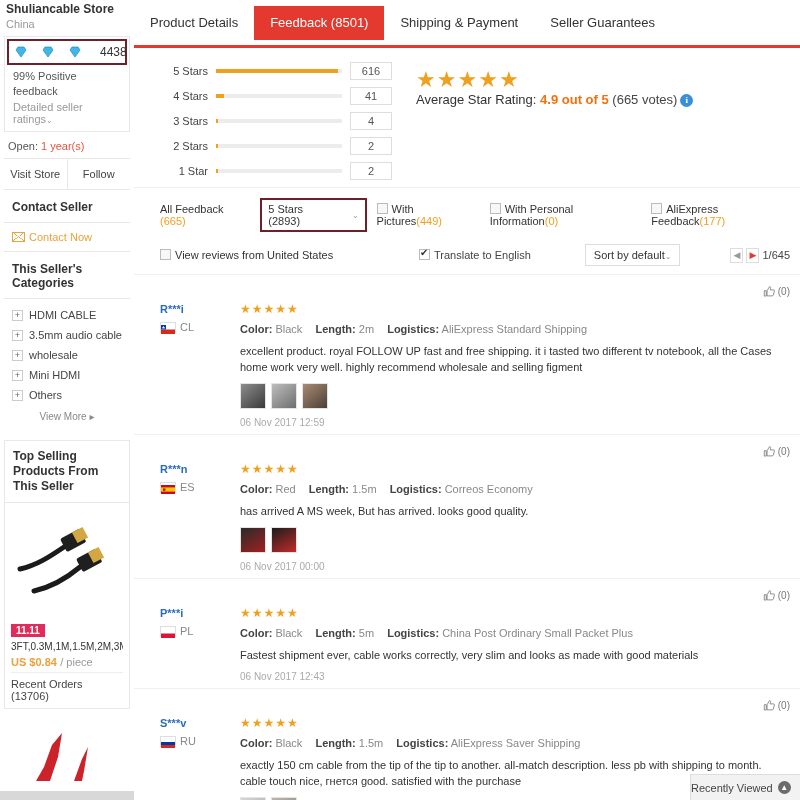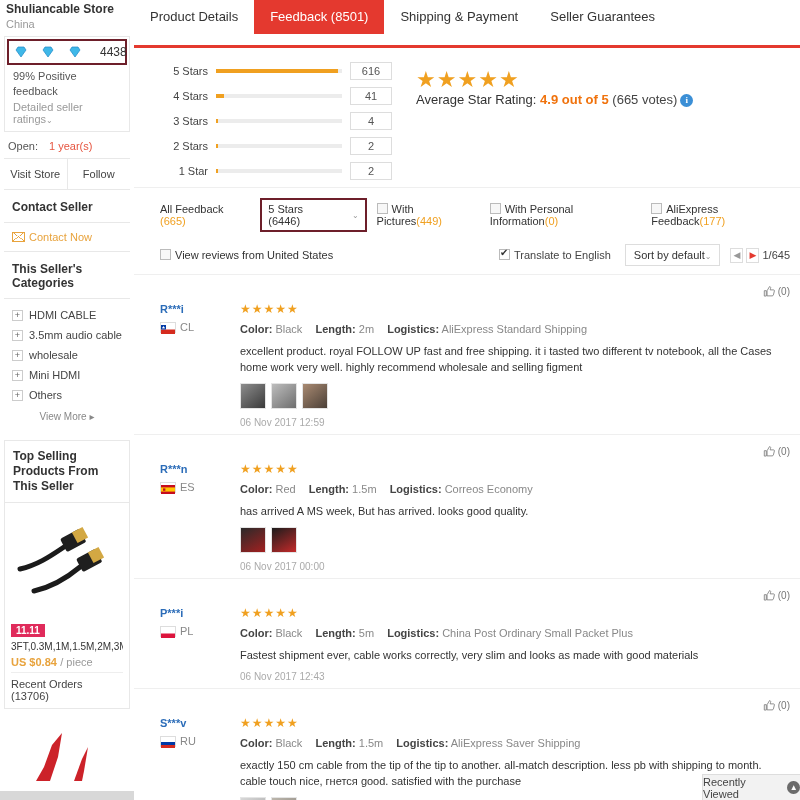--- a/index.html
+++ b/index.html
@@ -35,21 +35,21 @@
   }
   .diamond { display: inline-block; width: 12px; height: 12px; position: relative; }
   .diamond svg { display: block; }
   .medal-count { font-size: 12px; color: #333; margin-left: 4px; }
   .pos-feedback { font-size: 11px; color: #555; padding: 0 8px; line-height: 15px; }
   .detailed-ratings {
     font-size: 11px; color: #999; padding: 2px 8px 0 8px; cursor: pointer;
   }
   .caret-sm { font-size: 8px; color: #999; }
   .open-years { font-size: 11px; color: #555; padding: 8px 8px 6px 8px; }
-  .open-years b { color: #e65540; font-weight: normal; margin-left: 8px; }
+  .open-years b { color: #e65540; font-weight: normal; }
   .store-actions {
     display: flex; border-top: 1px solid #e8e8e8; border-bottom: 1px solid #e8e8e8;
     margin: 0 4px;
   }
   .store-actions div {
     flex: 1; text-align: center; padding: 9px 0; font-size: 11px; color: #444;
     cursor: pointer;
   }
   .store-actions div:first-child { border-right: 1px solid #e8e8e8; }
 
@@ -110,21 +110,21 @@
     margin: 10px 0 0 0; height: 70px; display: flex;
     align-items: center; justify-content: center;
   }
 
   
   .main {
     position: absolute; left: 134px; top: 0; width: 666px; height: 800px;
     background: #fff;
   }
   .tabs {
-    display: flex; align-items: flex-start; height: 48px;
+    display: flex; align-items: center; height: 48px;
     border-bottom: 3px solid #e4392f; background: #fff;
   }
   .tab {
     padding: 8px 16px; font-size: 13px; color: #333; cursor: pointer;
     line-height: 18px;
   }
   .tab.active {
     background: #e4392f; color: #fff; font-weight: normal;
   }
 
@@ -172,21 +172,21 @@
   .cb.checked { background: #fff; position: relative; }
   .cb.checked:after {
     content: "✔"; position: absolute; left: 0px; top: -3px;
     font-size: 10px; color: #333;
   }
   .filter-opt { cursor: pointer; color: #333; }
   .filter-opt em { color: #f0a020; font-style: normal; }
 
   .subfilters {
     display: flex; align-items: center; padding: 4px 10px 8px 26px;
-    font-size: 11px; color: #444;
+    font-size: 11px; color: #444; gap: 40px;
   }
   .subfilters .spacer { flex: 1; }
   .translate { cursor: pointer; margin-right: 14px; }
   .sort-box {
     border: 1px solid #ddd; background: #fff; padding: 4px 8px;
     font-size: 11px; color: #333; cursor: pointer; margin-right: 10px;
   }
   .pager { display: flex; align-items: center; gap: 3px; font-size: 11px; color: #444; }
   .pg-btn {
     width: 13px; height: 15px; border: 1px solid #ddd; background: #fff;
@@ -218,21 +218,21 @@
     cursor: pointer;
   }
   .rv-date { margin-top: 8px; font-size: 10px; color: #aaa; }
   .rv-like {
     position: absolute; right: 10px; top: 10px; display: flex; align-items: center;
     gap: 2px; font-size: 10px; color: #777; cursor: pointer;
   }
   .thumb-up { width: 13px; height: 13px; display:block; }
 
   .recently-viewed {
-    position: absolute; right: 0; bottom: 0; width: 98px; height: 26px;
+    position: absolute; right: 0; bottom: 0; width: 110px; height: 26px;
     background: #f2f2f2; border: 1px solid #ddd; border-right: 0; border-bottom: 0;
     display: flex; align-items: center; justify-content: flex-start; gap: 5px;
     font-size: 11px; color: #444; cursor: pointer;
   }
   .rv-arrow {
     width: 13px; height: 13px; border-radius: 50%; background: #6b6b6b;
     color: #fff; font-size: 8px; text-align: center; line-height: 13px;
   }
   .scrollbar-bottom {
     position: absolute; left: 0; bottom: 0; width: 195px; height: 9px;
@@ -416,21 +416,21 @@
       </div>
     </div>
 
     <div class="filters">
       <span class="all-feedback">
         <span>All Feedback</span>
         <em>(665)</em>
       </span>
 
       <span class="star-select">
-        <span class="lbl">5 Stars (6446)</span>
+        <span class="lbl">5 Stars (2893)</span>
         <span class="caret-sm">⌄</span>
       </span>
 
       <span class="filter-opt">
         <span class="cb"></span><span>With Pictures</span><em>(449)</em>
       </span>
 
       <span class="filter-opt">
         <span class="cb"></span><span>With Personal Information</span><em>(0)</em>
       </span>

